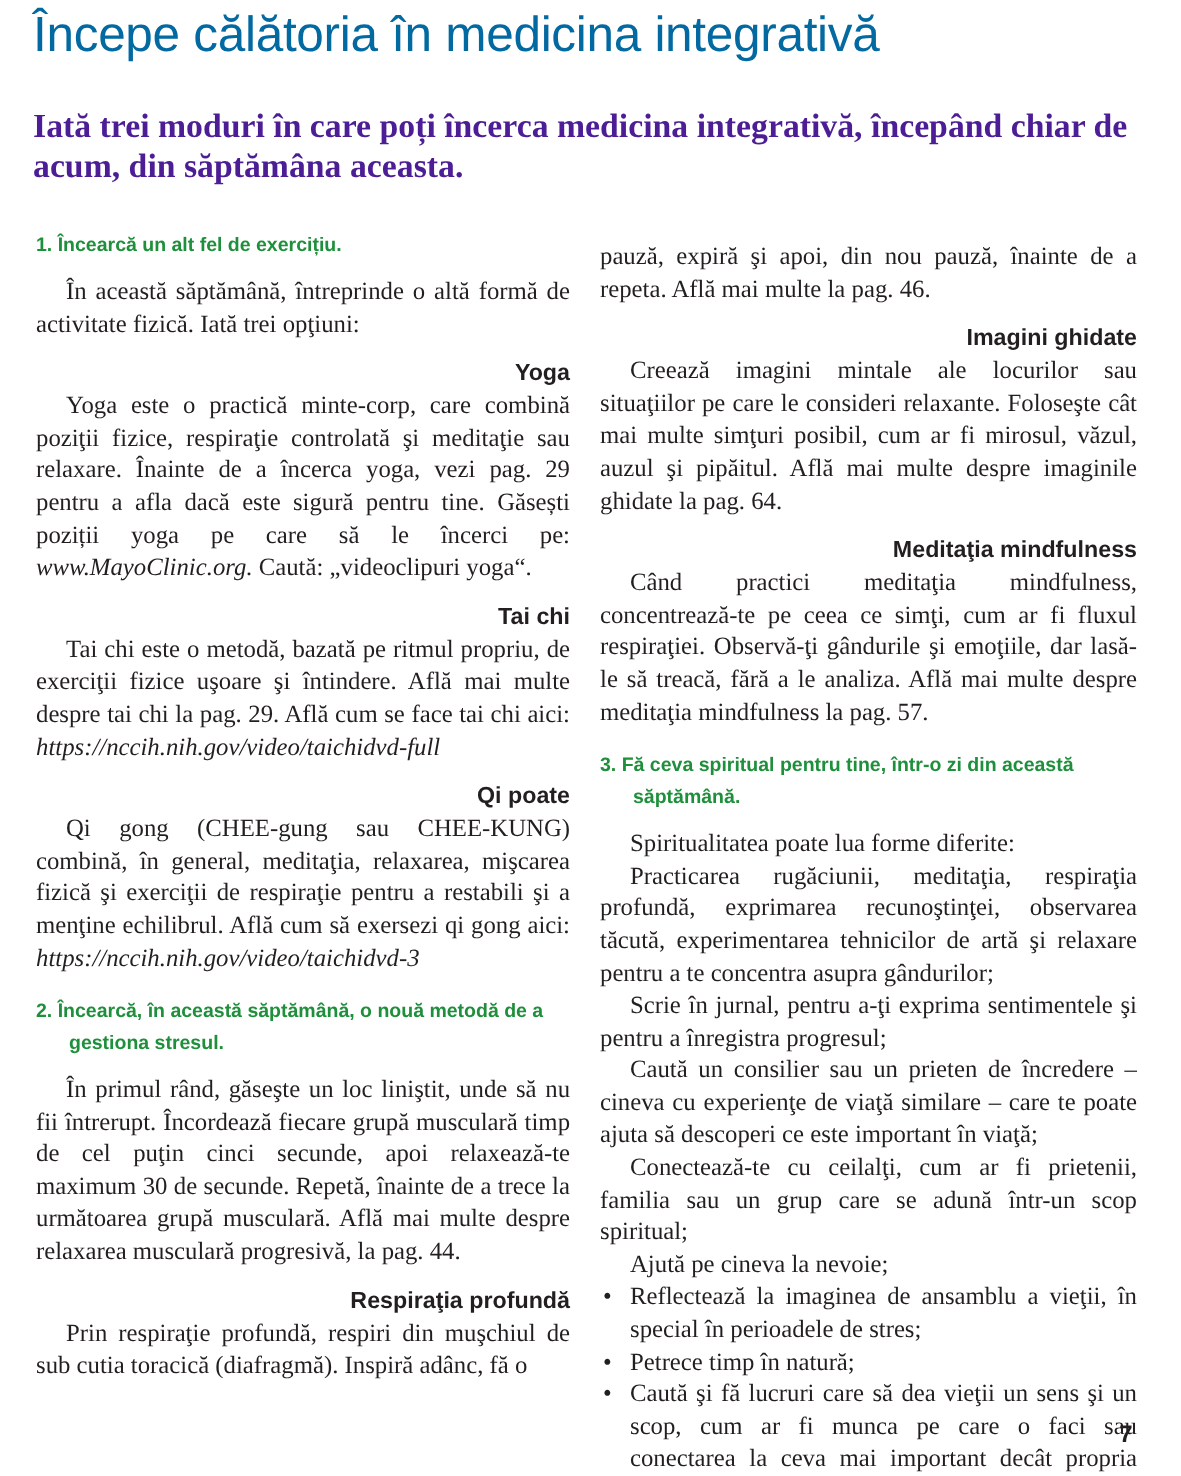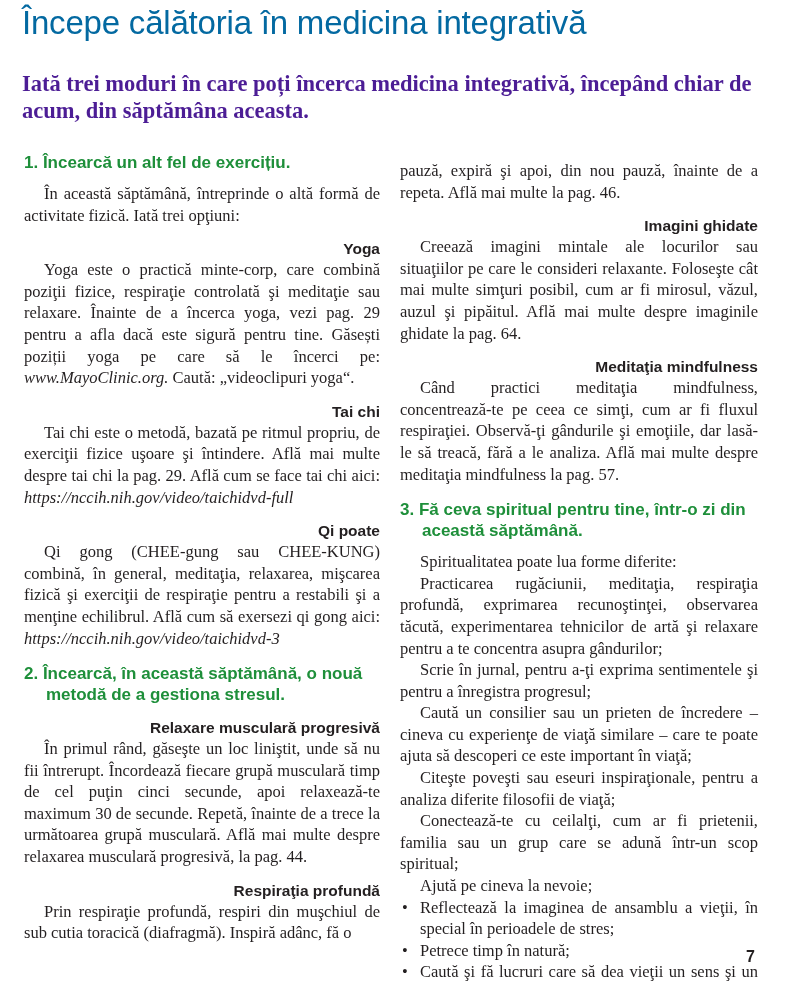--- a/index.html
+++ b/index.html
@@ -13,21 +13,21 @@
     position: absolute; left: 22px; top: 70px; width: 760px;
     font-family: Liberation Serif, serif; font-size: 22.5px; font-weight: bold;
     color: #4c1d95; line-height: 27px; margin: 0;
   }
   .col { position: absolute; top: 152px; font-family: "Liberation Serif", serif; font-size: 16.5px; line-height: 21.6px; }
   .col-left { left: 24px; width: 356px; }
   .col-right { left: 400px; width: 358px; top: 160px; }
   p { margin: 0; text-align: justify; }
   p.indent { text-indent: 20px; }
   .sec-h {
-    font-family: "Liberation Sans", sans-serif; font-size: 17px; font-weight: bold;
+    font-family: "Liberation Sans", sans-serif; font-size: 13px; font-weight: bold;
     color: #1e8f3a; line-height: 21px; margin: 0 0 10px 0; padding-left: 22px; text-indent: -22px;
   }
   .sub-h {
     font-family: "Liberation Sans", sans-serif; font-size: 15.5px; font-weight: bold;
     color: #231f20; line-height: 20px; margin: 13px 0 0 0; text-align: right;
   }
   em { font-style: italic; }
   ul.bullets { list-style: none; margin: 0; padding: 0; }
   ul.bullets li { position: relative; padding-left: 20px; text-align: justify; }
   ul.bullets li .dot { position: absolute; left: 2px; top: 0; }
@@ -50,42 +50,40 @@
   <p class="indent"><span>Yoga este o practică minte-corp, care combină poziţii fizice, respiraţie controlată şi meditaţie sau relaxare. Înainte de a încerca yoga, vezi pag. 29 pentru a afla dacă este sigură pentru tine. Găsești poziții yoga pe care să le încerci pe: </span><em>www.MayoClinic.org.</em><span> Caută: „videoclipuri yoga“.</span></p>
 
   <h3 class="sub-h">Tai chi</h3>
   <p class="indent"><span>Tai chi este o metodă, bazată pe ritmul propriu, de exerciţii fizice uşoare şi întindere. Află mai multe despre tai chi la pag. 29. Află cum se face tai chi aici: </span><em>https://nccih.nih.gov/video/taichidvd-full</em></p>
 
   <h3 class="sub-h">Qi poate</h3>
   <p class="indent"><span>Qi gong (CHEE-gung sau CHEE-KUNG) combină, în general, meditaţia, relaxarea, mişcarea fizică şi exerciţii de respiraţie pentru a restabili şi a menţine echilibrul. Află cum să exersezi qi gong aici: </span><em>https://nccih.nih.gov/video/taichidvd-3</em></p>
 
   <h2 class="sec-h" style="margin-top:14px">2. Încearcă, în această săptămână, o nouă metodă de a gestiona stresul.</h2>
 
-  <h3 class="sub-h">Relaxare musculară progresivă</h3>
   <p class="indent">În primul rând, găseşte un loc liniştit, unde să nu fii întrerupt. Încordează fiecare grupă musculară timp de cel puţin cinci secunde, apoi relaxează-te maximum 30 de secunde. Repetă, înainte de a trece la următoarea grupă musculară. Află mai multe despre relaxarea musculară progresivă, la pag. 44.</p>
 
   <h3 class="sub-h">Respiraţia profundă</h3>
   <p class="indent">Prin respiraţie profundă, respiri din muşchiul de sub cutia toracică (diafragmă). Inspiră adânc, fă o</p>
 </div>
 
 <div class="col col-right">
   <p>pauză, expiră şi apoi, din nou pauză, înainte de a repeta. Află mai multe la pag. 46.</p>
 
   <h3 class="sub-h">Imagini ghidate</h3>
   <p class="indent">Creează imagini mintale ale locurilor sau situaţiilor pe care le consideri relaxante. Foloseşte cât mai multe simţuri posibil, cum ar fi mirosul, văzul, auzul şi pipăitul. Află mai multe despre imaginile ghidate la pag. 64.</p>
 
   <h3 class="sub-h">Meditaţia mindfulness</h3>
   <p class="indent">Când practici meditaţia mindfulness, concentrează-te pe ceea ce simţi, cum ar fi fluxul respiraţiei. Observă-ţi gândurile şi emoţiile, dar lasă-le să treacă, fără a le analiza. Află mai multe despre meditaţia mindfulness la pag. 57.</p>
 
   <h2 class="sec-h" style="margin-top:14px">3. Fă ceva spiritual pentru tine, într-o zi din această săptămână.</h2>
   <p class="indent">Spiritualitatea poate lua forme diferite:</p>
   <p class="indent">Practicarea rugăciunii, meditaţia, respiraţia profundă, exprimarea recunoştinţei, observarea tăcută, experimentarea tehnicilor de artă şi relaxare pentru a te concentra asupra gândurilor;</p>
   <p class="indent">Scrie în jurnal, pentru a-ţi exprima sentimentele şi pentru a înregistra progresul;</p>
   <p class="indent">Caută un consilier sau un prieten de încredere – cineva cu experienţe de viaţă similare – care te poate ajuta să descoperi ce este important în viaţă;</p>
-  <p class="indent">Citeşte poveşti sau eseuri inspiraţionale, pentru a analiza diferite filosofii de viaţă;</p>
   <p class="indent">Conectează-te cu ceilalţi, cum ar fi prietenii, familia sau un grup care se adună într-un scop spiritual;</p>
   <p class="indent">Ajută pe cineva la nevoie;</p>
   <ul class="bullets">
     <li><span class="dot">•</span><span>Reflectează la imaginea de ansamblu a vieţii, în special în perioadele de stres;</span></li>
     <li><span class="dot">•</span><span>Petrece timp în natură;</span></li>
     <li><span class="dot">•</span><span>Caută şi fă lucruri care să dea vieţii un sens şi un scop, cum ar fi munca pe care o faci sau conectarea la ceva mai important decât propria persoană.</span></li>
   </ul>
 </div>
 
 <div class="page-number">7</div>

